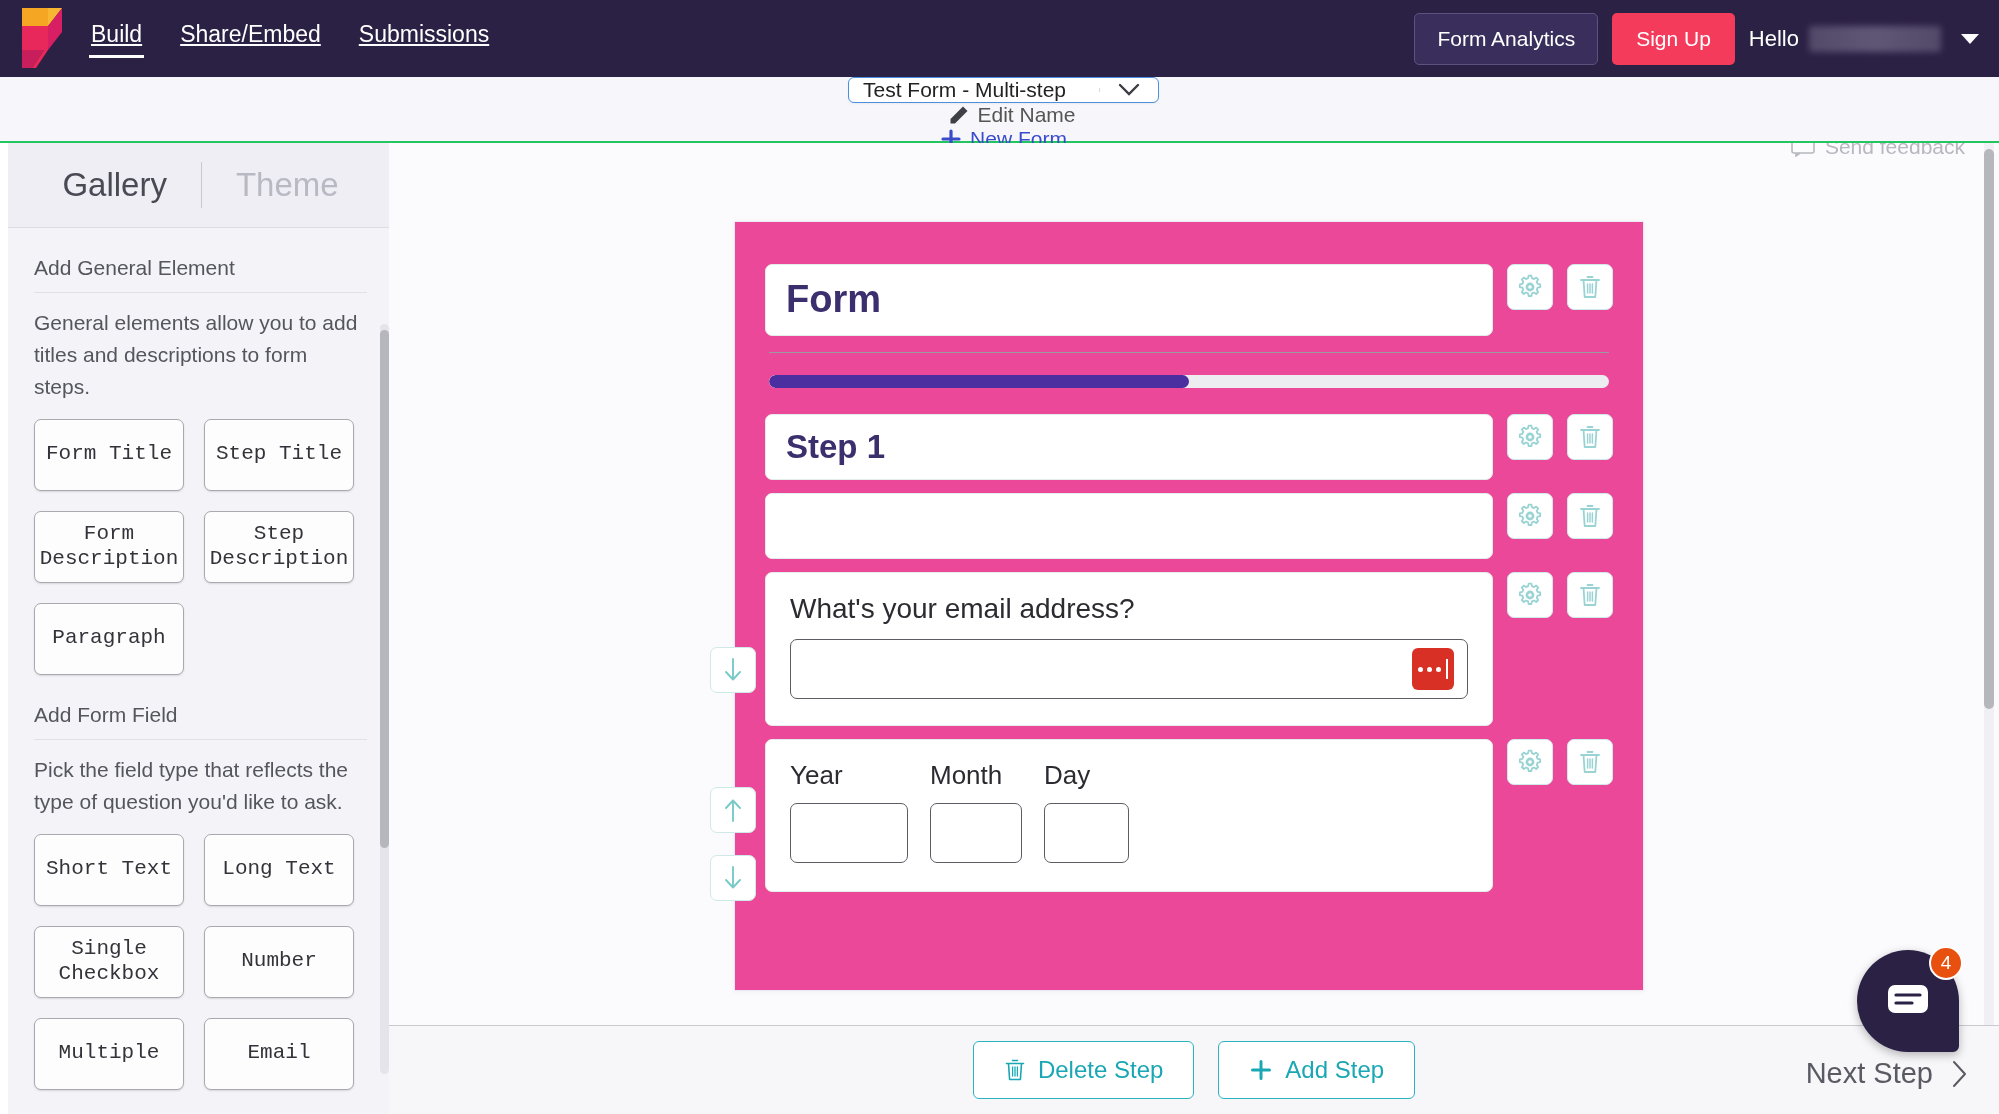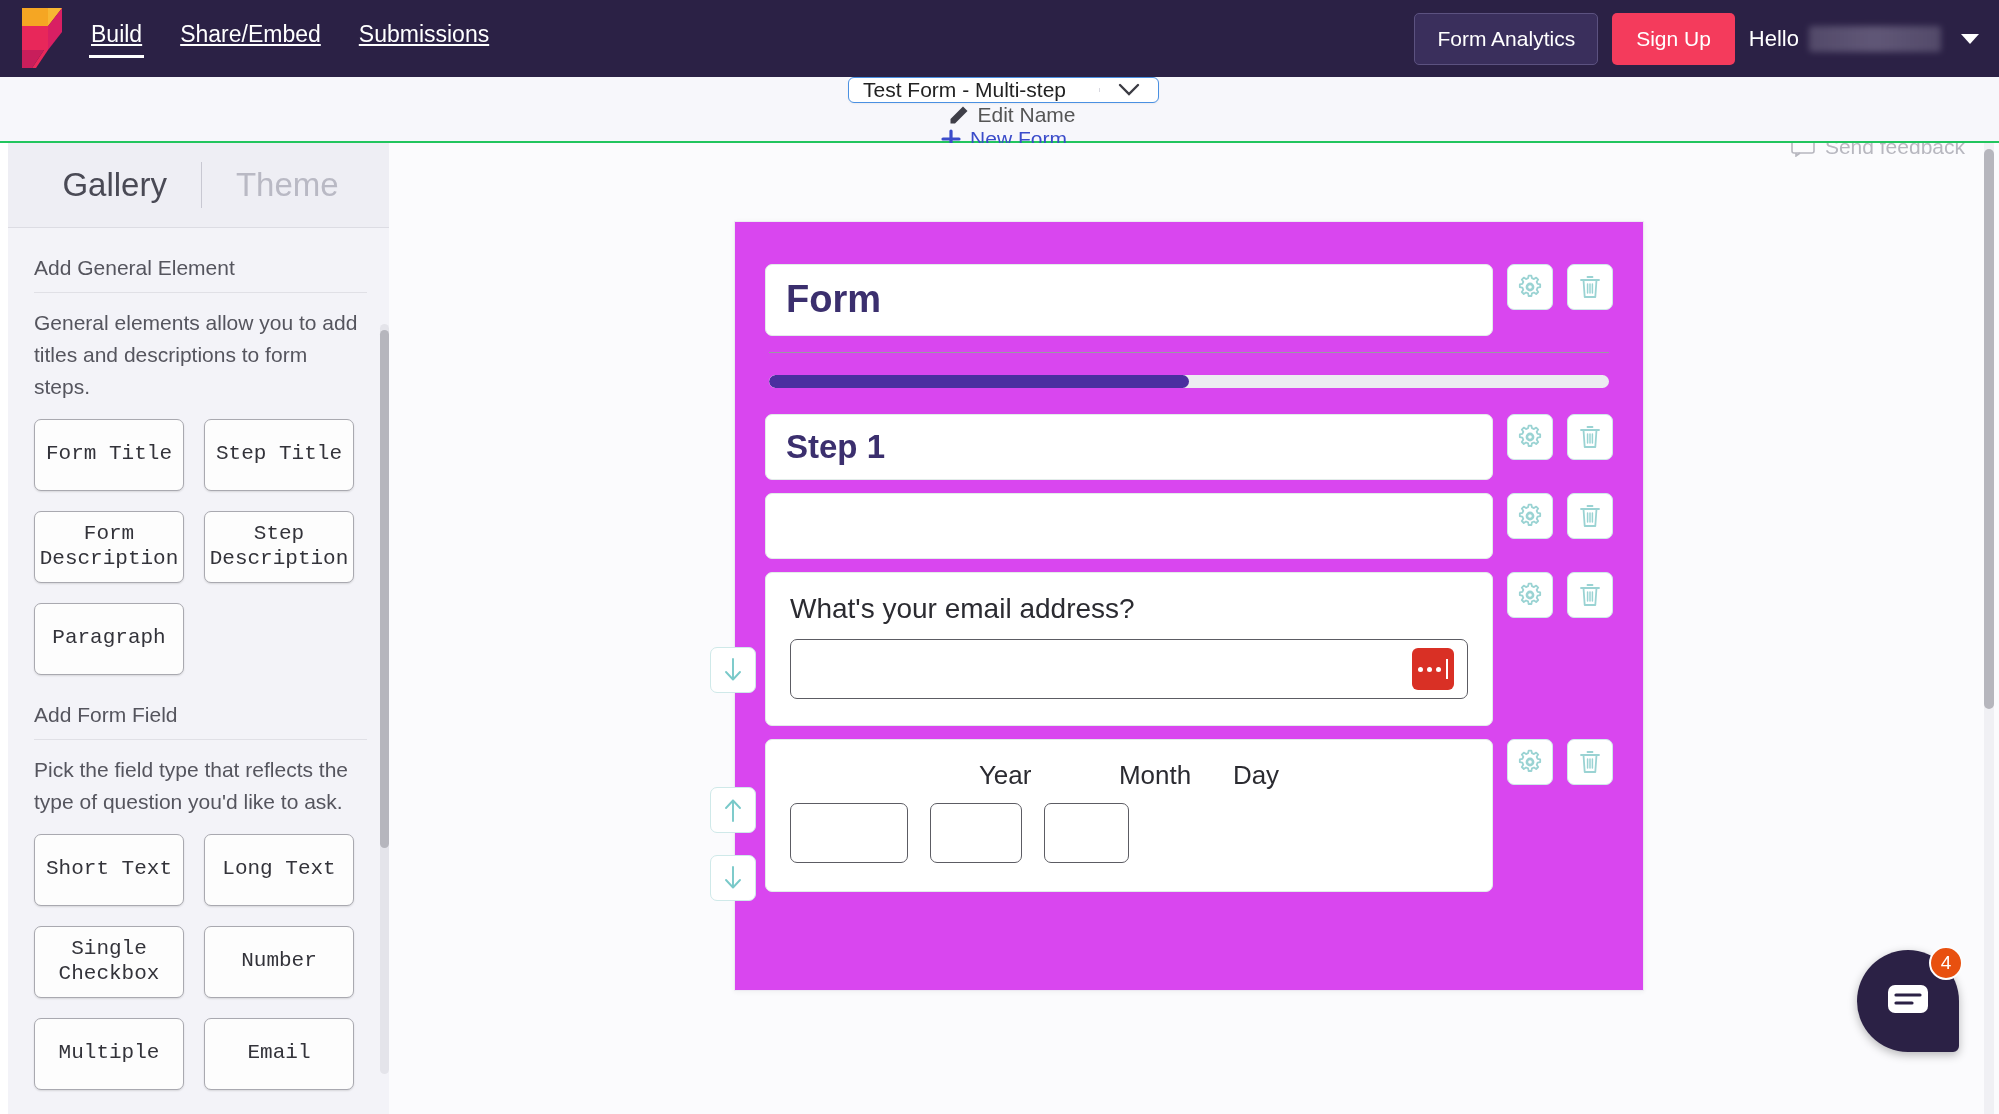--- a/index.html
+++ b/index.html
@@ -142,21 +142,21 @@
   .canvas-scrolltrack {
     position: absolute; right: 5px; top: 0; width: 10px; bottom: 0; background: #f0f0f4;
   }
   .canvas-scrollbar {
     position: absolute; right: 5px; top: 6px; width: 10px; height: 560px;
     background: #b6b6bd; border-radius: 5px; cursor: pointer;
   }
 
   .sheet {
     position: absolute; left: 345px; top: 78px; width: 910px; height: 770px;
-    background: #d946ef; border: 1px solid #eceaf2;
+    background: #ec4899; border: 1px solid #eceaf2;
     box-shadow: 0 1px 5px rgba(0,0,0,.05);
   }
   .sheet-inner { padding: 42px 30px 0 30px; position: relative; }
 
   .el-row { display: flex; align-items: flex-start; gap: 14px; margin-bottom: 13px; position: relative; }
   .el-box {
     flex: 1; border: 1px solid #e2ece9; border-radius: 7px; background: #ffffff;
     padding: 14px 20px; min-height: 56px; cursor: pointer;
   }
   .el-title-form { font-size: 38px; font-weight: bold; color: #3b2f6e; line-height: 1.1; }
@@ -185,21 +185,21 @@
   }
   .lp-badge {
     position: absolute; right: 13px; top: 50%; transform: translateY(-50%);
     width: 42px; height: 42px; background: #d93025; border-radius: 6px;
     display: flex; align-items: center; justify-content: center; cursor: pointer;
   }
   .lp-dots { display: flex; gap: 4px; }
   .lp-dot { width: 5px; height: 5px; border-radius: 50%; background: #ffffff; }
   .lp-cursor { width: 2px; height: 20px; background: #ffffff; margin-left: 5px; }
 
-  .dob-labels { display: flex; gap: 22px; margin-bottom: 12px; justify-content: center; }
+  .dob-labels { display: flex; gap: 22px; margin-bottom: 12px; }
   .dob-lab { font-size: 26px; color: #2b2b31; }
   .dob-lab.year { width: 118px; }
   .dob-lab.month { width: 92px; }
   .dob-inputs { display: flex; gap: 22px; }
   .dob-in { height: 60px; border: 1px solid #5c5c63; border-radius: 7px; background: #fff; cursor: text; }
   .dob-in.year { width: 118px; }
   .dob-in.month { width: 92px; }
   .dob-in.day { width: 85px; }
 
   .move-handle {
@@ -476,20 +476,42 @@
                 <path d="M3 6h18M9.5 3h5M5.5 6l1.2 17h10.6L18.5 6" fill="none" stroke="#9ad3d3" stroke-width="1.8" stroke-linecap="round" stroke-linejoin="round"></path>
                 <path d="M9.6 10v9M12 10v9M14.4 10v9" stroke="#9ad3d3" stroke-width="1.5" stroke-linecap="round"></path>
               </svg>
           </div>
         </div>
 
       </div>
     </div>
   </div>
 
+  <div class="bottombar">
+    <button class="btn-step">
+      <svg width="22" height="24" viewBox="0 0 22 24">
+          <path d="M2.5 5.5h17M8.5 2.5h5M4.5 5.5l1.1 16h10.8l1.1-16" fill="none" stroke="#1aa7b5" stroke-width="1.6" stroke-linecap="round" stroke-linejoin="round"></path>
+          <path d="M8.6 9v9M11 9v9M13.4 9v9" stroke="#1aa7b5" stroke-width="1.3" stroke-linecap="round"></path>
+        </svg>
+      <span>Delete Step</span>
+    </button>
+    <button class="btn-step">
+      <svg width="24" height="24" viewBox="0 0 24 24">
+          <path d="M12 3.5 V20.5 M3.5 12 H20.5" stroke="#1aa7b5" stroke-width="3" stroke-linecap="round"></path>
+        </svg>
+      <span>Add Step</span>
+    </button>
+
+    <div class="next-step">
+      <span>Next Step</span>
+      <svg width="20" height="30" viewBox="0 0 20 30">
+          <path d="M5 3 L16 15 L5 27" fill="none" stroke="#5a5a63" stroke-width="2" stroke-linecap="round" stroke-linejoin="round"></path>
+        </svg>
+    </div>
+  </div>
 
   <div class="chat-fab">
     <svg width="44" height="36" viewBox="0 0 44 36">
       <rect x="2" y="2" width="40" height="28" rx="7" fill="#ffffff"></rect>
       <path d="M10 12 H34 M10 20 H26" stroke="#2b2145" stroke-width="3.2" stroke-linecap="round"></path>
     </svg>
     <div class="chat-badge">4</div>
   </div>
 
 </div>

